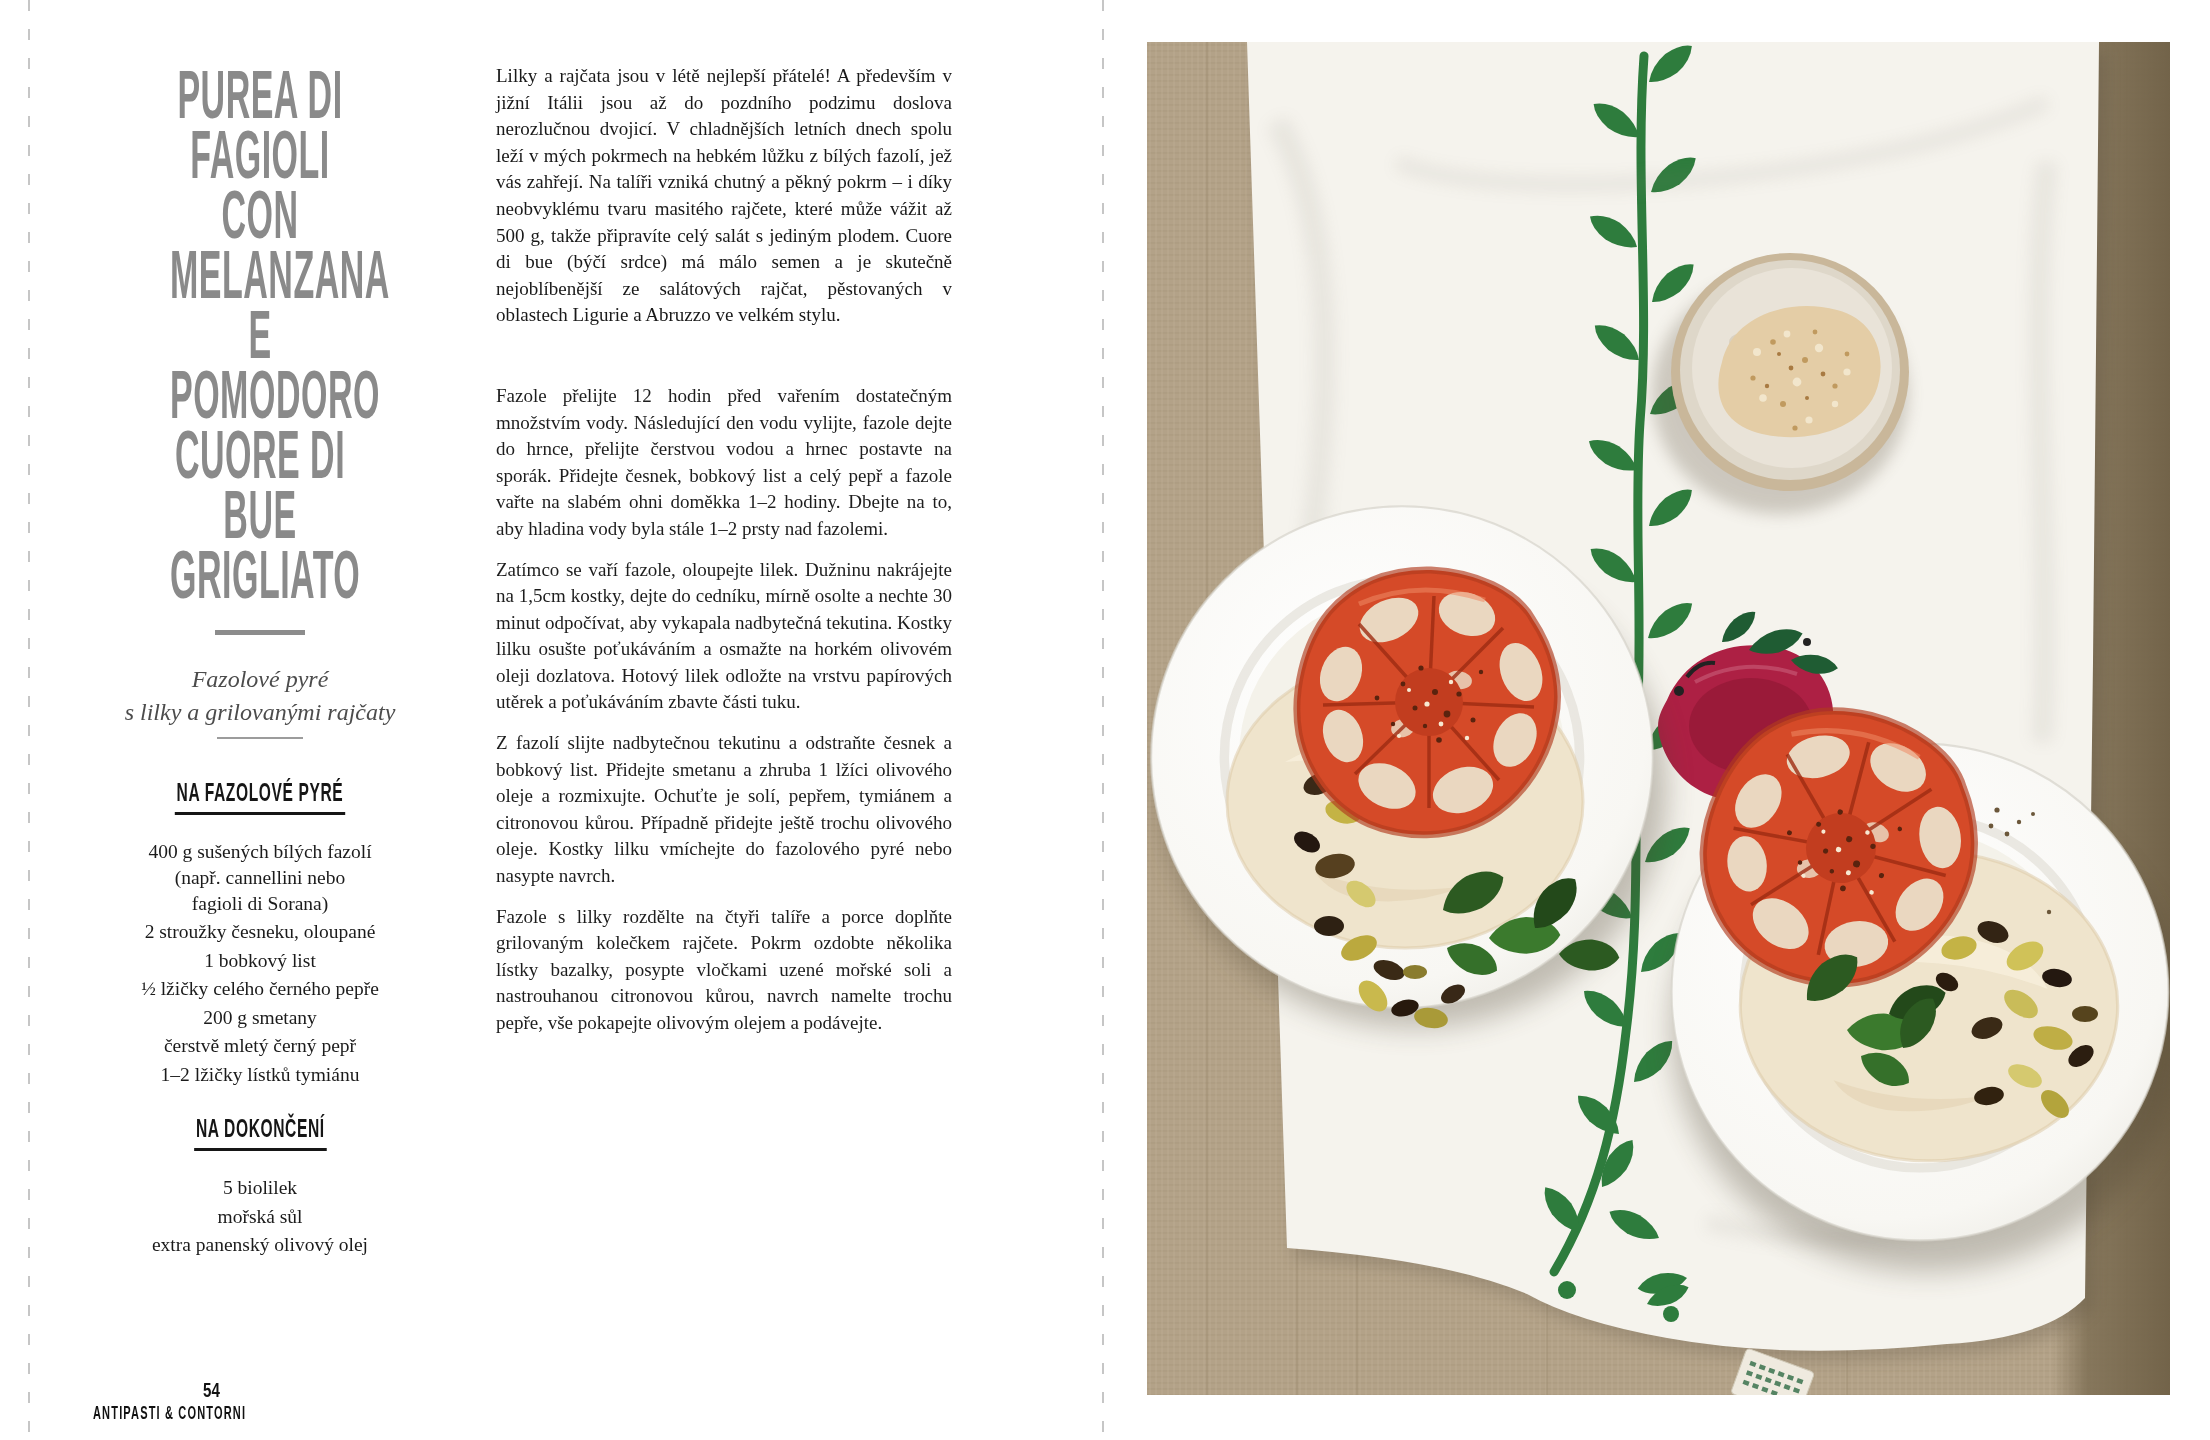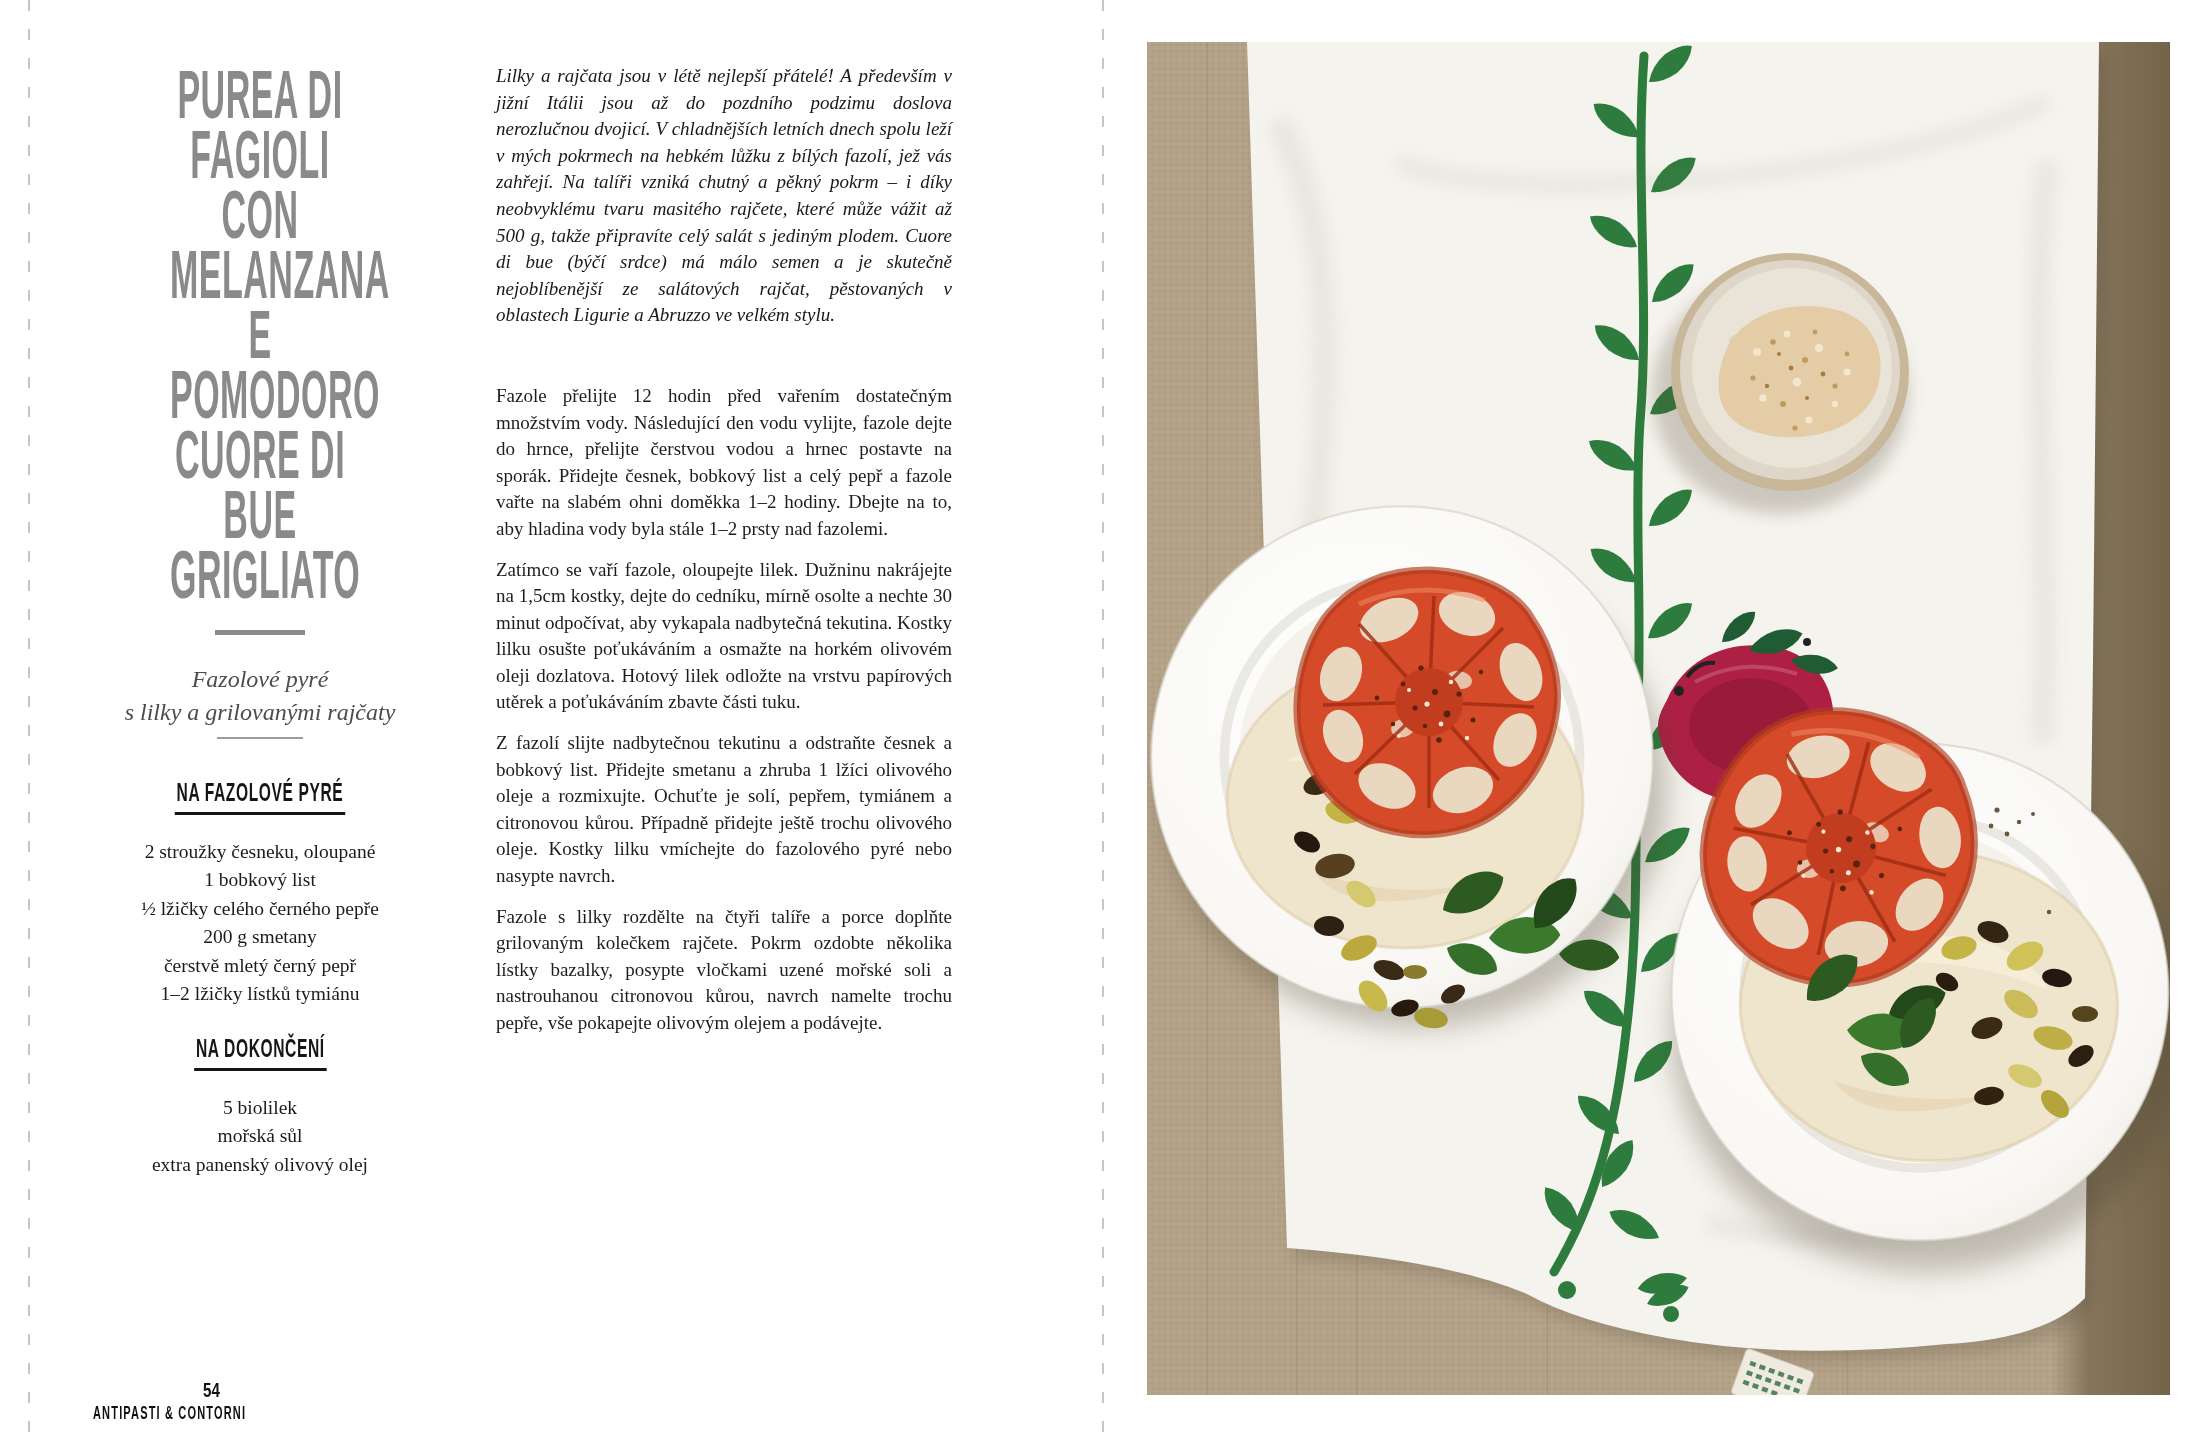--- a/index.html
+++ b/index.html
@@ -36,21 +36,21 @@
 
   
   .page-footer{position:absolute;left:73px;top:1378px;display:flex;align-items:center;
     font-family:"Liberation Sans",sans-serif;font-weight:700;color:#111;flex-direction:column;}
   .page-num{font-size:21px;transform:scaleX(.72);transform-origin:0 100%;}
   .chapter{font-size:19px;letter-spacing:2px;margin-left:20px;transform:scaleX(.58);transform-origin:0 100%;white-space:nowrap;}
 
   
   .body-col{position:absolute;left:496px;top:63px;width:456px;text-align:justify;}
   .body-col p{margin:0 0 14px;font-size:19px;line-height:26.6px;color:#1d1d1d;}
-  .body-col p.intro{font-style:italic;margin-bottom:54px;color:#191919;}
+  .body-col p.intro{margin-bottom:54px;color:#191919;}
 
   
   .photo{position:absolute;left:1147px;top:42px;width:1023px;height:1353px;margin:0;}
   .photo svg{display:block;width:100%;height:100%;}
 </style>
 </head>
 <body>
 
 <div class="spread">
 
@@ -65,20 +65,23 @@
 CUORE DI
 BUE GRIGLIATO</h1>
     <div class="rule-thick"></div>
     <p class="recipe-subtitle">Fazolové pyré
 s lilky a grilovanými rajčaty</p>
     <div class="rule-thin"></div>
 
     <section class="ing-section">
       <h2 class="ing-head">NA FAZOLOVÉ PYRÉ</h2>
       <div class="ing-list">
+          <div class="ing">400 g sušených bílých fazolí
+(např. cannellini nebo
+fagioli di Sorana)</div>
           <div class="ing">2 stroužky česneku, oloupané</div>
           <div class="ing">1 bobkový list</div>
           <div class="ing">½ lžičky celého černého pepře</div>
           <div class="ing">200 g smetany</div>
           <div class="ing">čerstvě mletý černý pepř</div>
           <div class="ing">1–2 lžičky lístků tymiánu</div>
         </div>
     </section>
 
     <section class="ing-section second">

